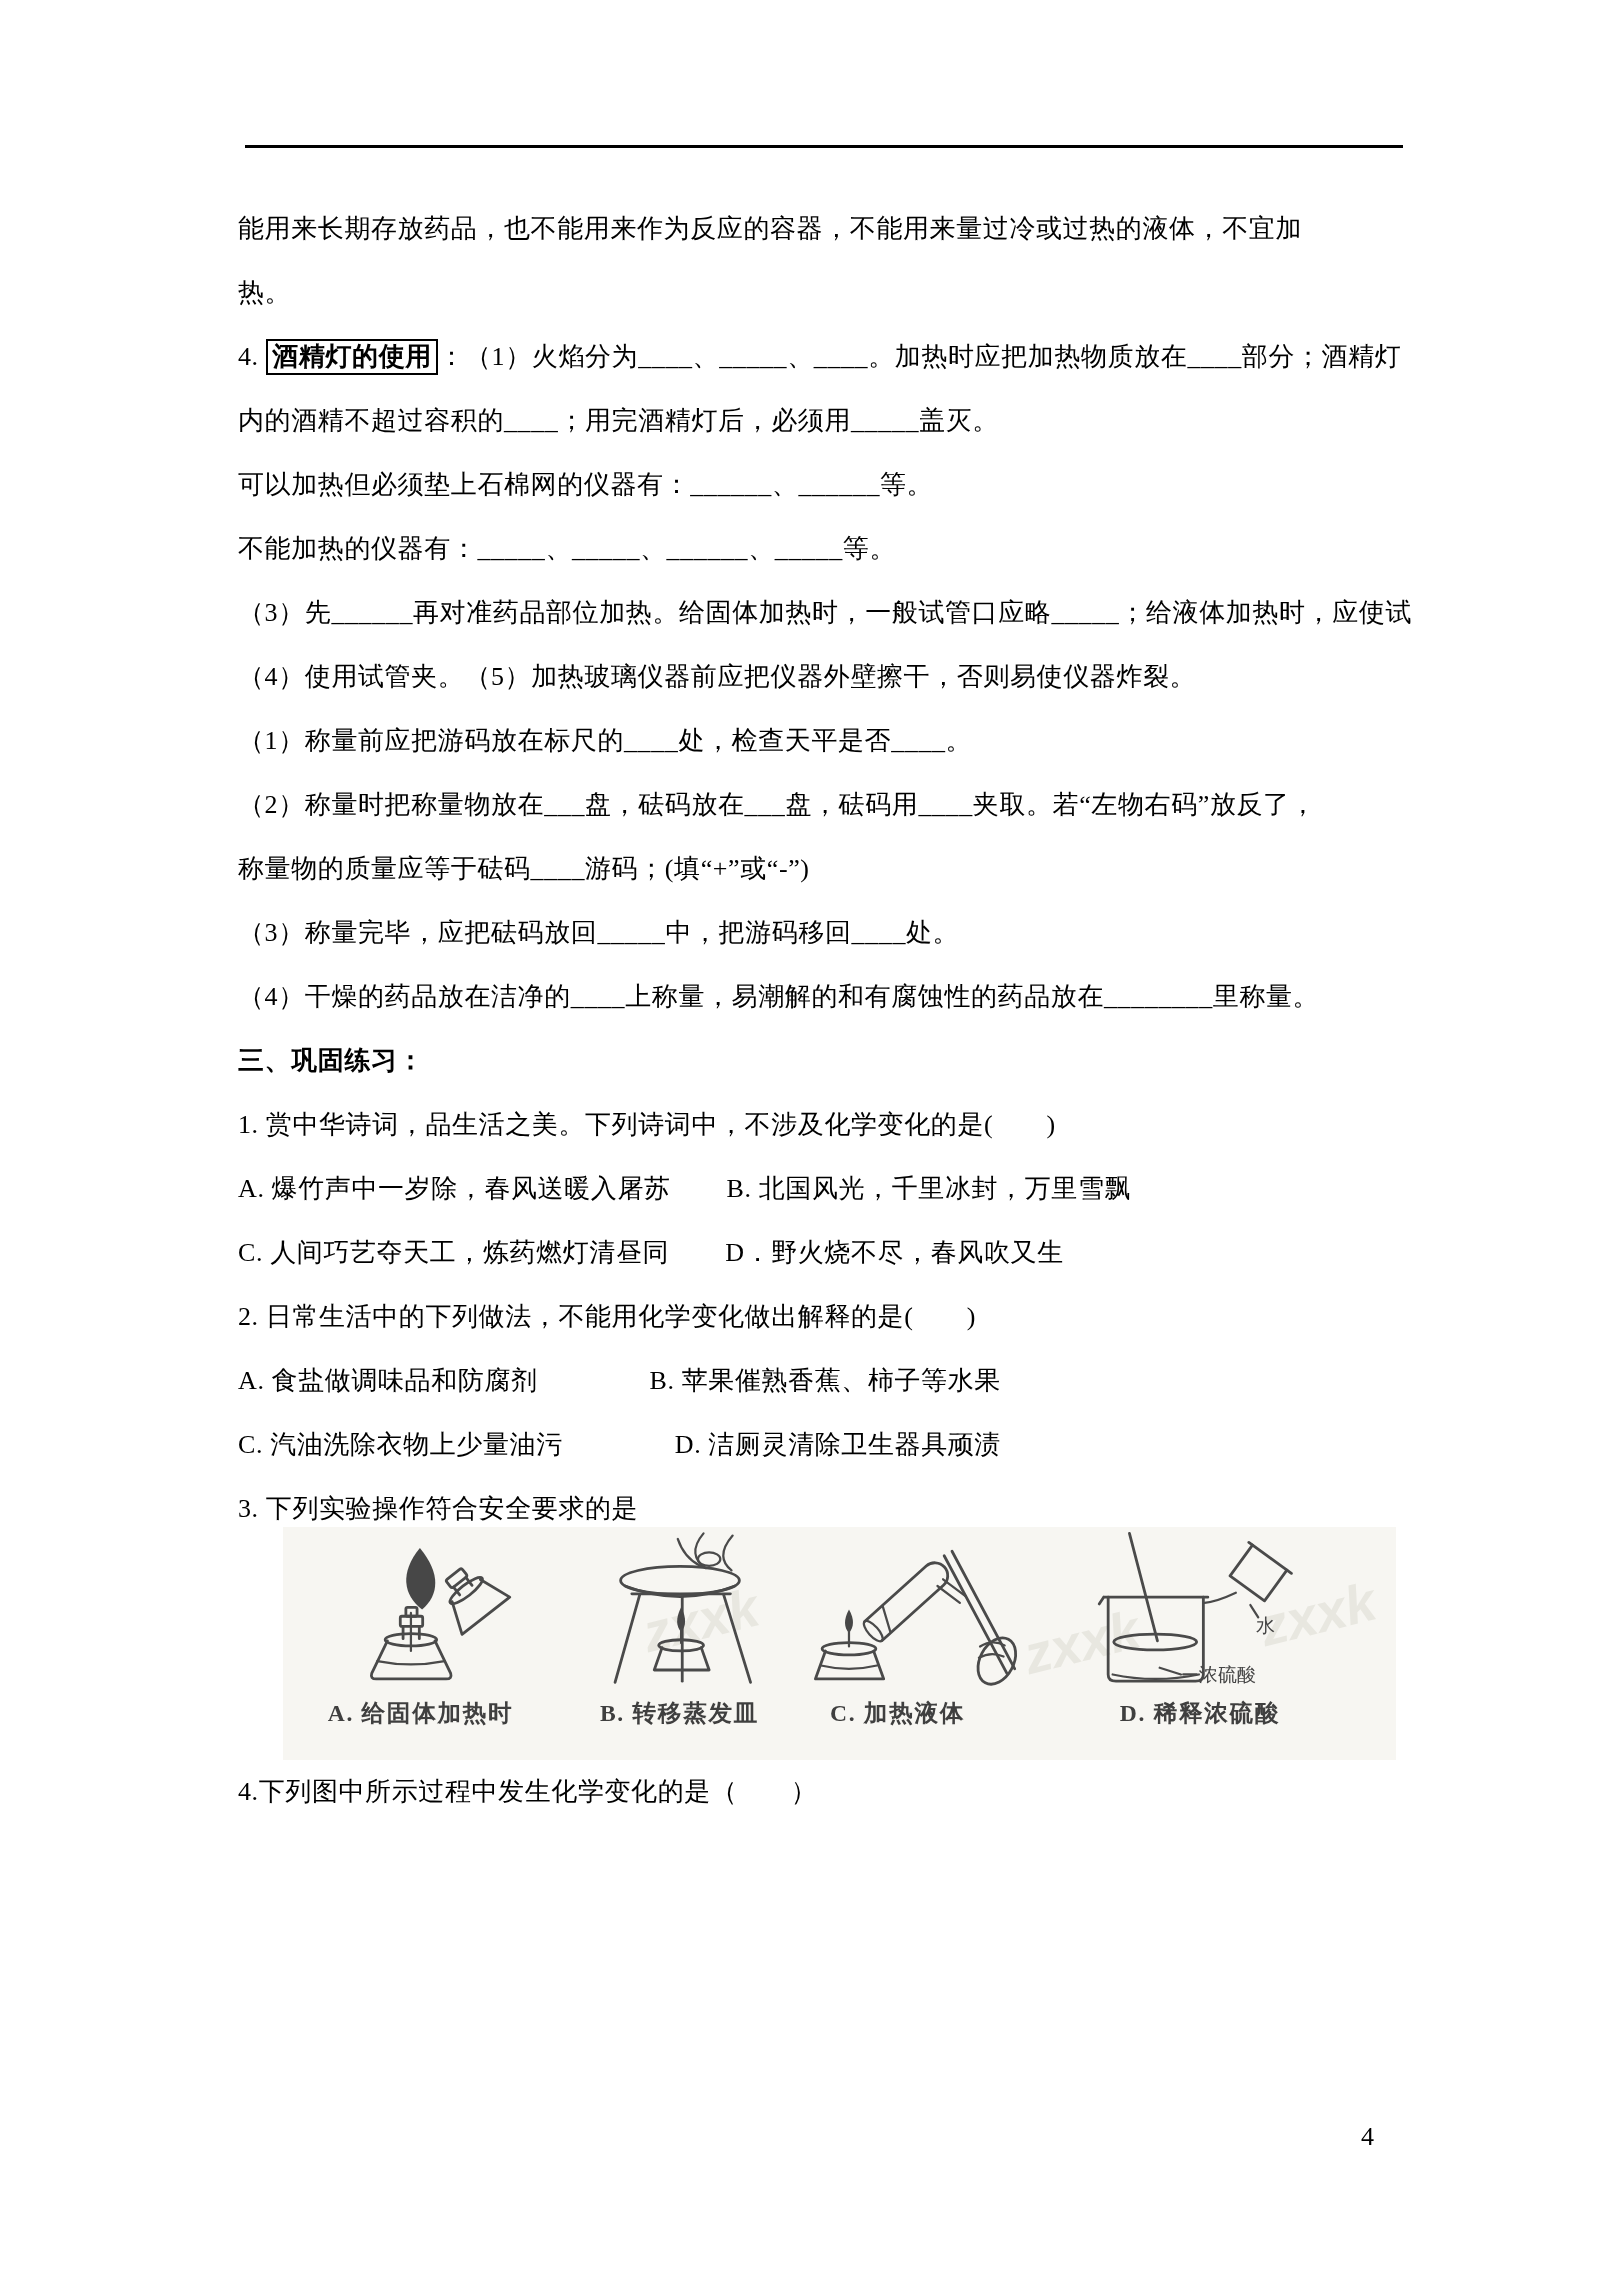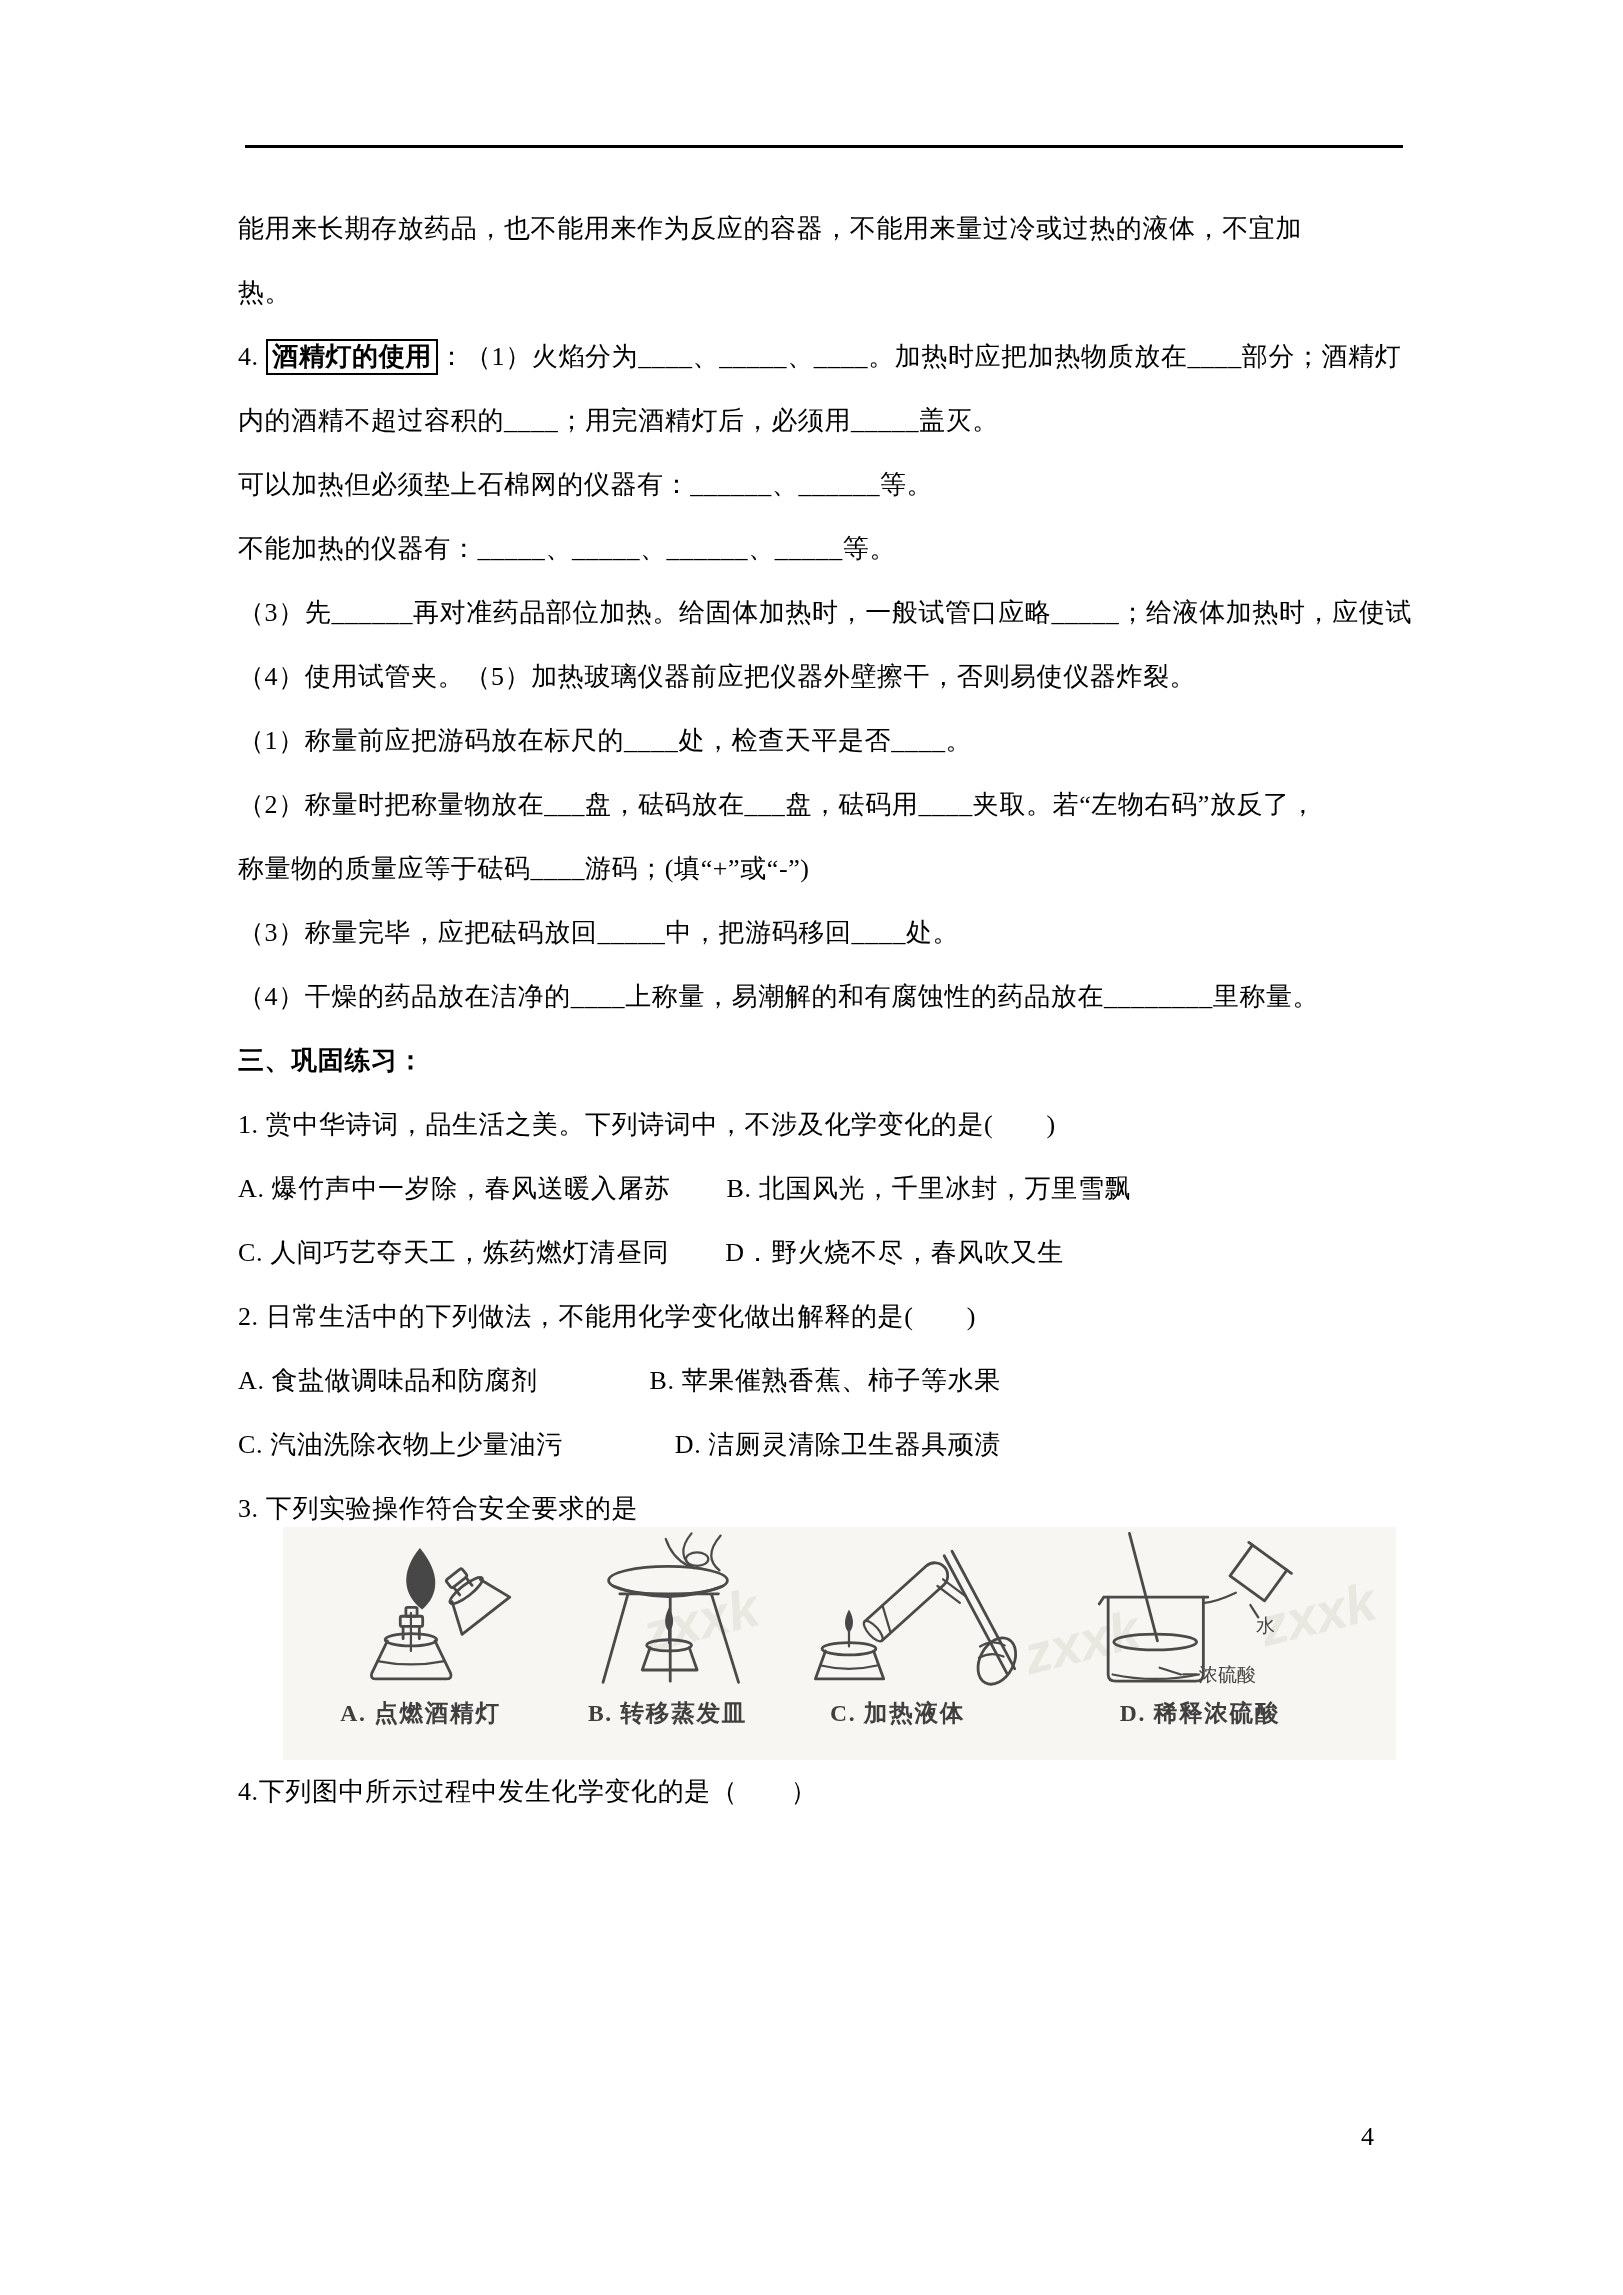--- a/index.html
+++ b/index.html
@@ -73,24 +73,24 @@
           <rect class="ink" x="282" y="68" width="36" height="18" rx="4"></rect>
         </g>
         <ellipse class="ink" cx="192" cy="196" rx="46" ry="11"></ellipse>
         <path class="ink" d="M150,198 L122,256 Q119,266 130,266 L255,266 Q266,266 263,256 L235,198"></path>
         <path class="ink-thin" d="M132,234 Q192,246 252,234"></path>
         <path class="ink" d="M178,172 L178,194 M207,172 L207,194"></path>
         <rect class="ink" x="173" y="154" width="40" height="18" rx="3"></rect>
         <rect class="ink" x="183" y="138" width="20" height="16" rx="3"></rect>
         <path class="ink-thin" d="M192,148 L192,216"></path>
       </svg>
-      <div class="caption">A. 点燃酒精灯</div>
+      <div class="caption">A. 给固体加热时</div>
     </div>
 
-    <div class="panel" style="left:264px;">
+    <div class="panel" style="left:276px;">
       <svg width="236" height="168" viewBox="0 0 420 300">
         <path class="ink-thin" d="M252,6 C230,32 234,54 256,68"></path>
         <path class="ink-thin" d="M304,10 C280,38 284,58 302,72"></path>
         <path class="ink-thin" d="M206,16 C214,40 226,54 246,64"></path>
         <ellipse class="ink-thin" cx="262" cy="52" rx="20" ry="12"></ellipse>
         <ellipse class="ink" cx="210" cy="90" rx="106" ry="25"></ellipse>
         <path class="ink" d="M112,100 Q210,138 308,100"></path>
         <path class="ink" d="M124,114 L300,114"></path>
         <path class="ink" d="M138,116 L94,272"></path>
         <path class="ink" d="M288,116 L336,272"></path>

